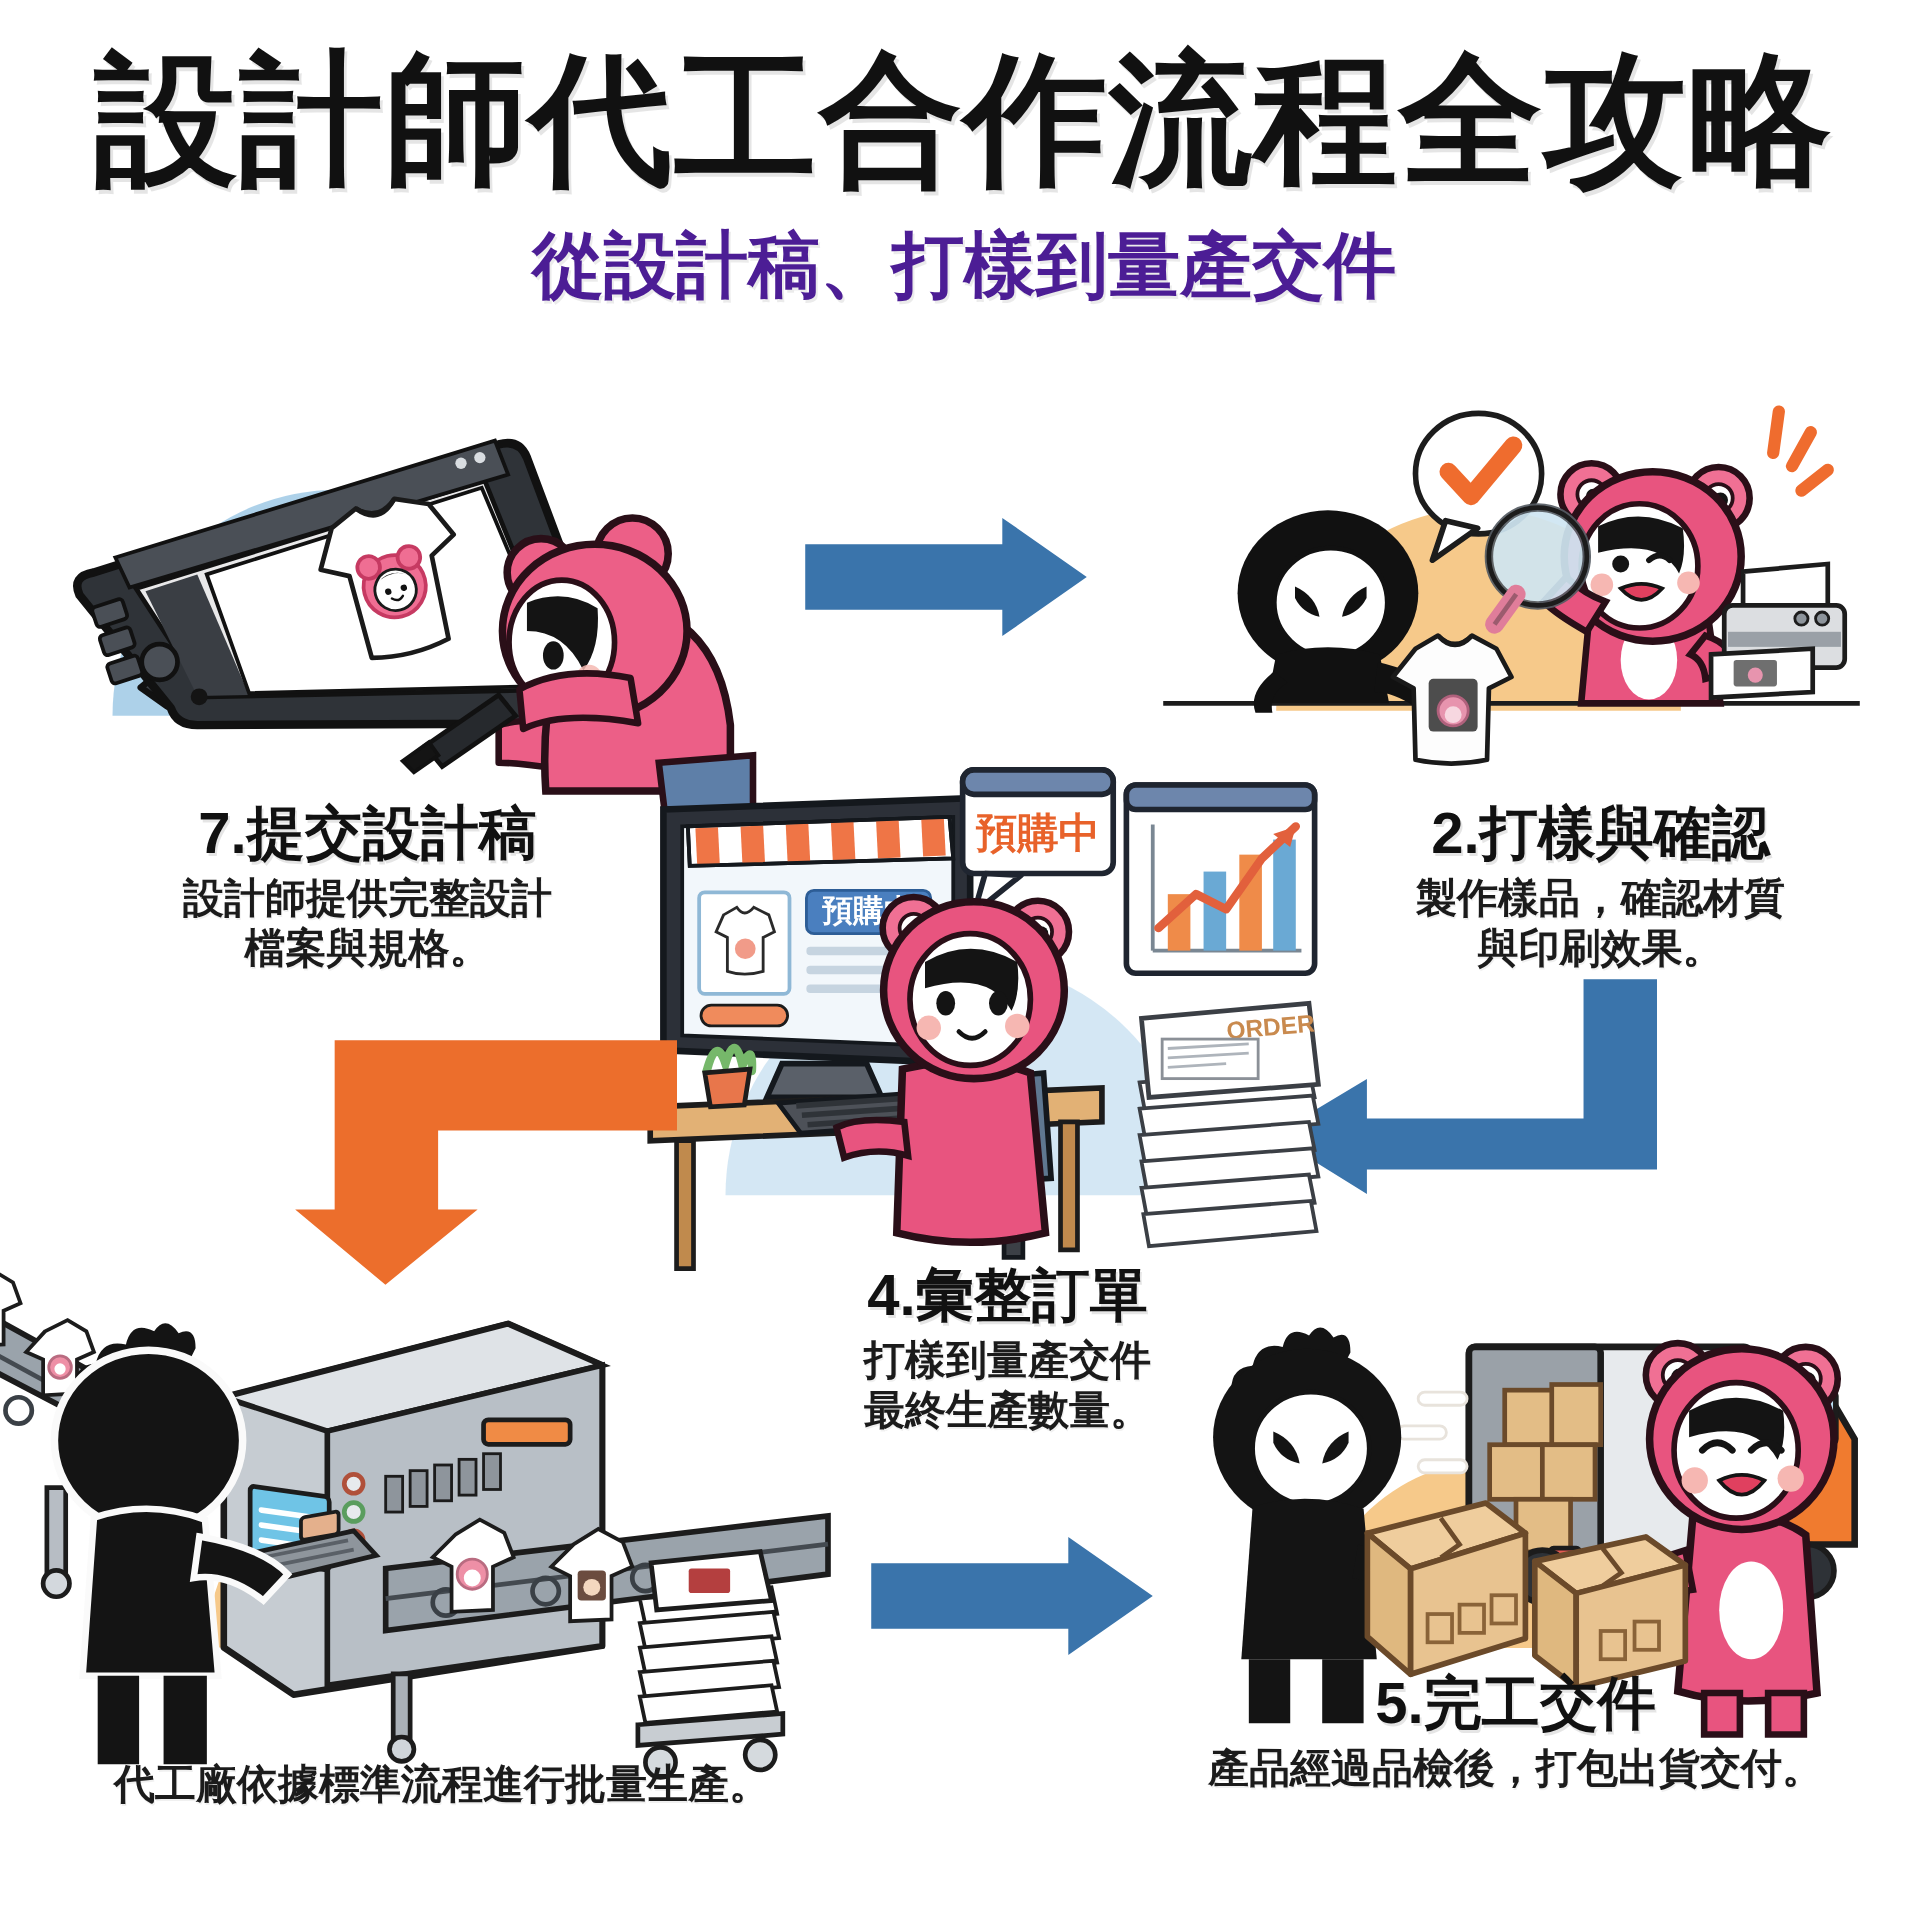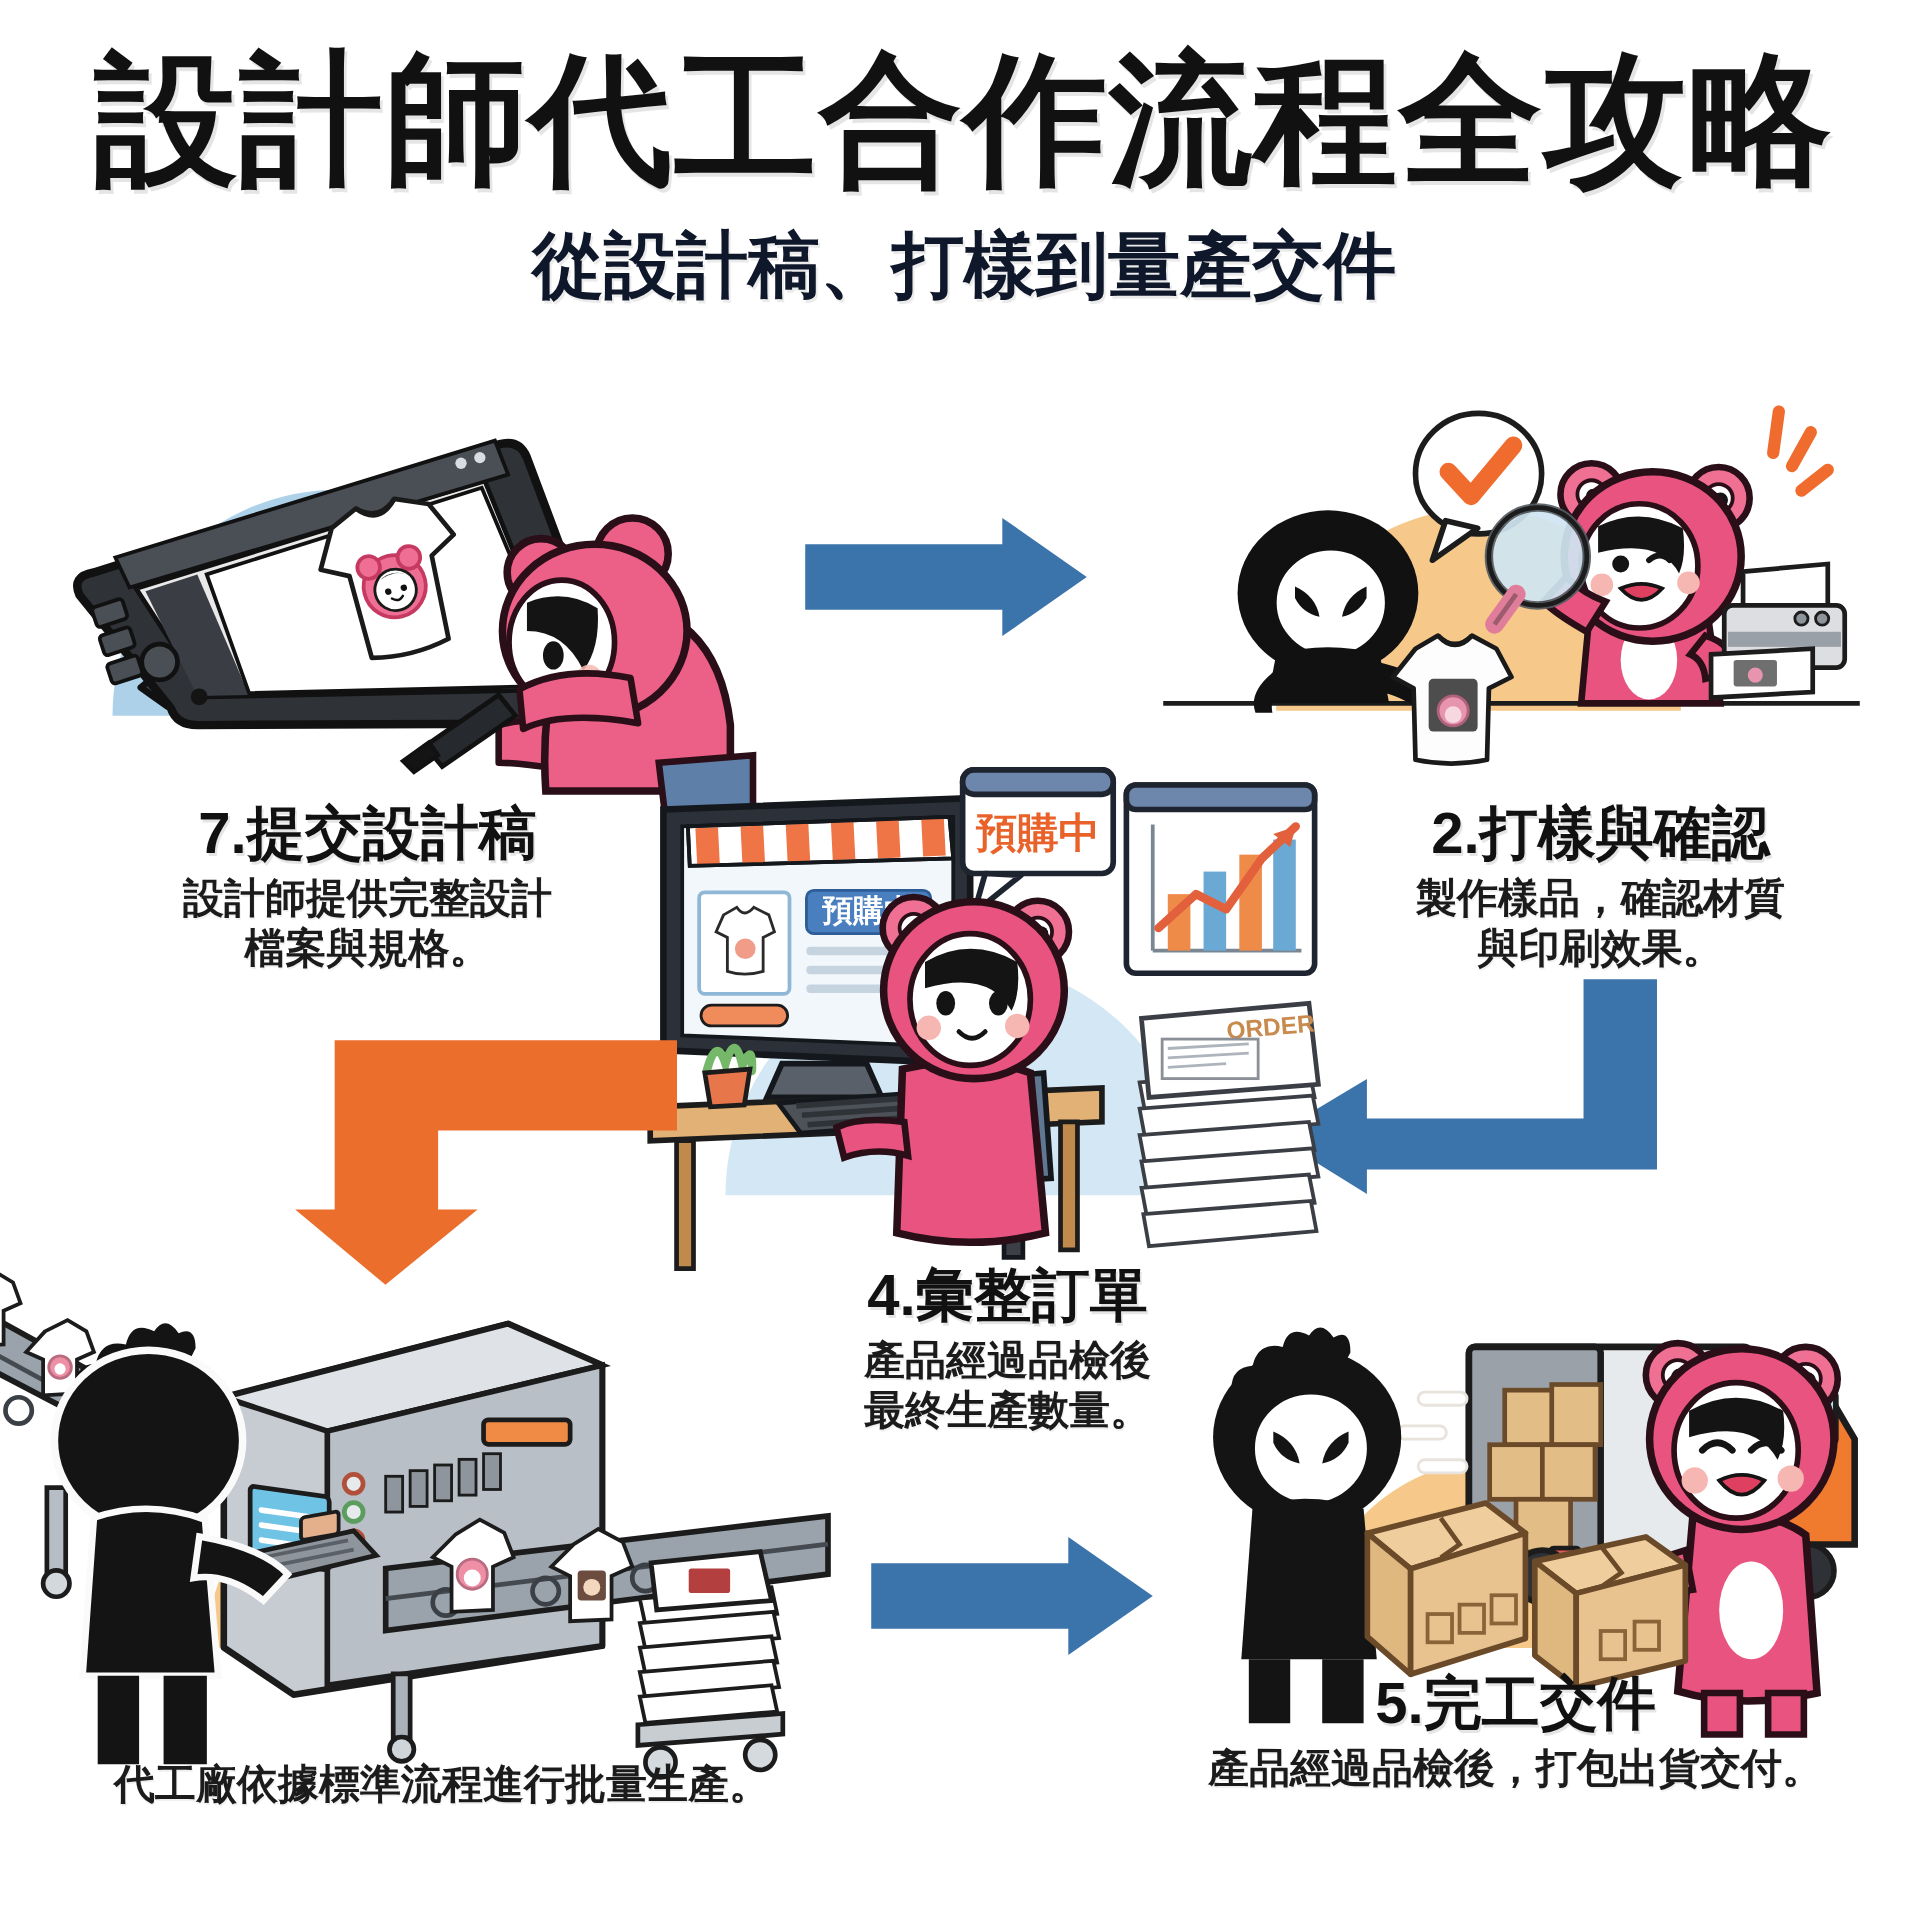--- a/index.html
+++ b/index.html
@@ -14,21 +14,21 @@
 
   
   .title{
     position:absolute;left:0;top:45px;width:1928px;text-align:center;
     font-size:143px;font-weight:bold;letter-spacing:1.9px;color:#111111;
     line-height:1.05;white-space:nowrap;
     text-shadow:2.8px 3.8px 0 rgba(0,0,0,0.10);
   }
   .subtitle{
     position:absolute;left:0;top:218px;width:1928px;text-align:center;
-    font-size:72px;font-weight:bold;color:#0f172a;white-space:nowrap;
+    font-size:72px;font-weight:bold;color:#4c1d95;white-space:nowrap;
     text-shadow:1.9px 2.8px 0 rgba(0,0,0,0.08);
   }
 
   
   .scene{position:absolute;}
 
   
   .cap{position:absolute;text-align:center;}
   .cap .hd{font-size:58px;font-weight:bold;color:#111;white-space:nowrap;line-height:1.15;
            text-shadow:1.9px 2.8px 0 rgba(0,0,0,0.10);}
@@ -329,21 +329,21 @@
           <circle cx="390" cy="290" r="13" fill="#f6b7b2"></circle>
 
         <path d="M270 392 Q222 386 198 398 L206 430 Q240 418 274 428 Z" fill="#e8547f" stroke="#2a0f18" stroke-width="7"></path>
       </g>
     </svg>
   </div>
 
   <div class="cap" style="left:744px;top:1262px;width:527px;">
     <div class="hd">4.彙整訂單</div>
     <div class="bd">
-      <div>產品經過品檢後</div>
+      <div>打樣到量產交件</div>
       <div>最終生產數量。</div>
     </div>
   </div>
 
   <div class="arrow" style="left:282px;top:1040px;width:395px;height:245px;">
     <svg width="395" height="245" viewBox="0 0 420 260">
       <path d="M420 0 L420 96 L166 96 L166 180 L208 180 L110 260 L14 180 L56 180 L56 0 Z" fill="#ec6e2c"></path>
     </svg>
   </div>
 

